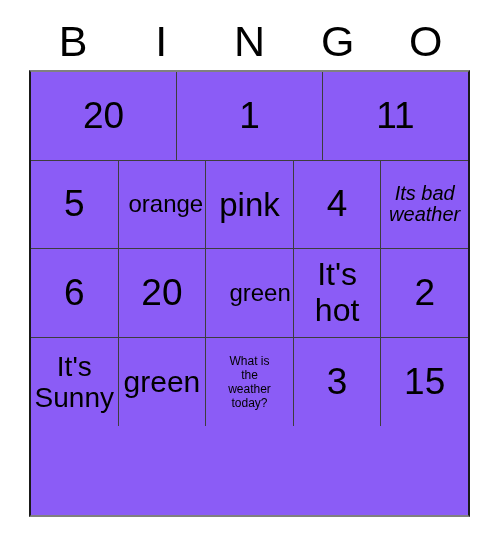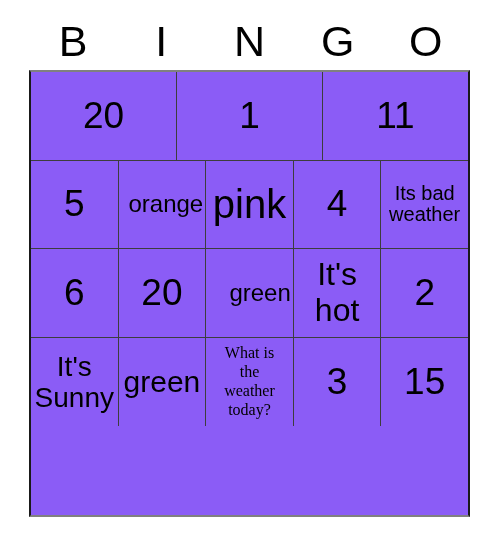--- a/index.html
+++ b/index.html
@@ -83,26 +83,26 @@
   }
   .cell-text {
     display: block;
     width: 100%;
     line-height: 1.08;
     white-space: pre-line;
   }
 
   
   .sz-num     { font-size: 37px; }
-  .sz-word-lg { font-size: 40px; }
+  .sz-word-lg { font-size: 33px; }
   .sz-word-md { font-size: 30px; }
   .sz-word-sm { font-size: 24px; text-align: right; }
-  .sz-word-xs { font-size: 20px; }
+  .sz-word-xs { font-size: 20px; font-style: italic; }
   .sz-word-xxs{ font-size: 19px; }
-  .sz-tiny    { font-size: 16px; line-height: 1.18; font-family: Liberation Serif, serif; }
+  .sz-tiny    { font-size: 12px; line-height: 1.18; }
   .sz-two-lg  { font-size: 32px; line-height: 1.12; }
   .sz-two-md  { font-size: 28px; line-height: 1.12; }
 </style>
 </head>
 <body>
 
 <div id="bingo-card">
 
   <div id="header-row">
     <div class="header-cell">B</div>

